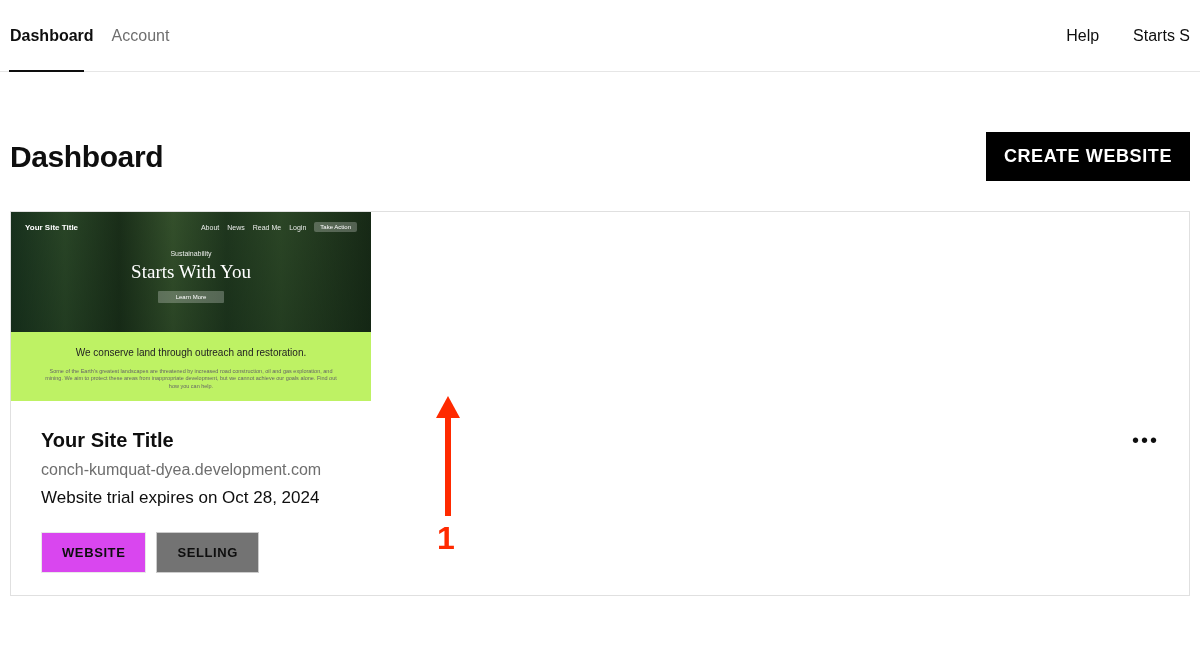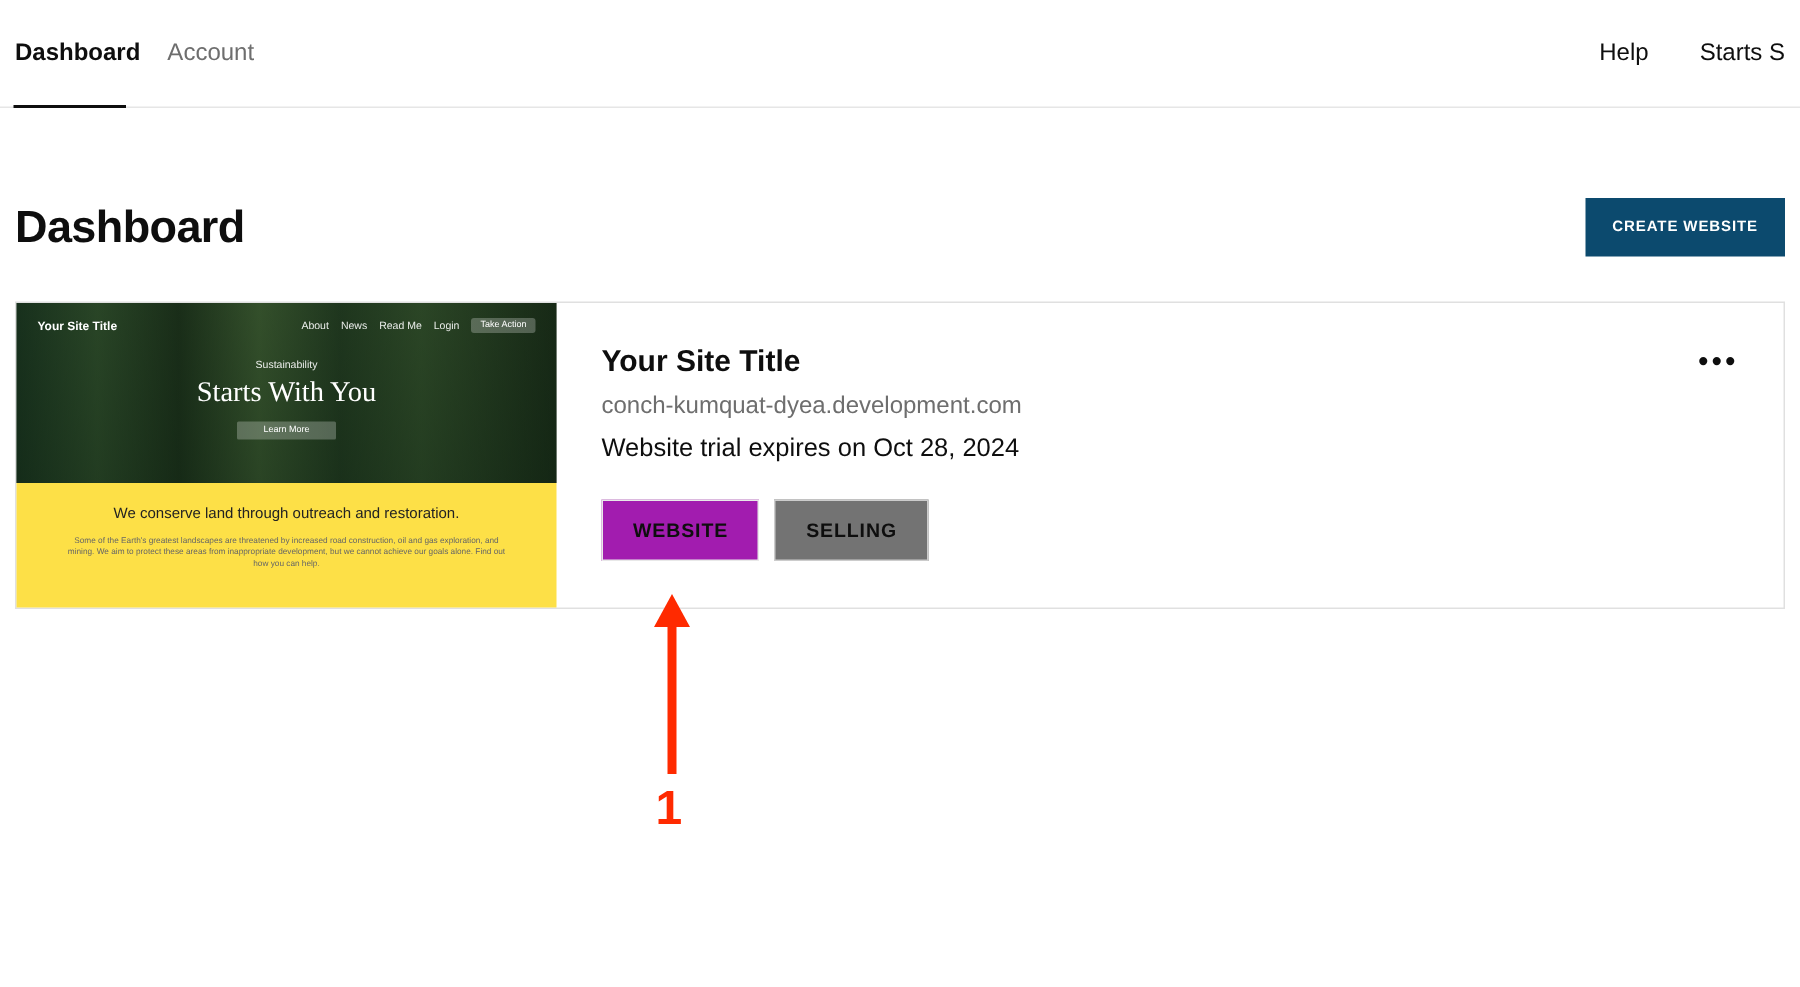--- a/index.html
+++ b/index.html
@@ -56,36 +56,37 @@
       align-items: center;
       padding: 60px 10px 30px 10px;
     }
     .main-header h1 {
       font-size: 30px;
       font-weight: 700;
       letter-spacing: -0.4px;
     }
     .create-btn {
       margin-left: auto;
-      background: #0c4a6e;
+      background: #000000;
       color: #fff;
       padding: 14px 18px;
-      font-size: 10px;
+      font-size: 18px;
       font-weight: 700;
       letter-spacing: 0.6px;
       border: none;
       cursor: pointer;
       text-align: center;
     }
     
     .site-card {
       margin: 0 10px;
       border: 1px solid #e0e0e0;
       display: flex;
       min-height: 205px;
+      flex-direction: column;
     }
     .thumb {
       width: 360px;
       flex-shrink: 0;
       display: flex;
       flex-direction: column;
     }
     .thumb-hero {
       flex: 0 0 120px;
       background: linear-gradient(0deg, rgba(10,30,15,0.5), rgba(10,30,15,0.35)),
@@ -116,21 +117,21 @@
     .thumb-hero .hero-btn {
       display: inline-block;
       margin-top: 8px;
       background: rgba(255,255,255,0.25);
       padding: 3px 18px;
       font-size: 6px;
       border-radius: 1px;
     }
     .thumb-body {
       flex: 1;
-      background: #fde047;
+      background: #bef264;
       text-align: center;
       padding: 14px 24px 10px 24px;
       color: #222;
     }
     .thumb-body .lead { font-size: 10px; font-weight: 400; line-height: 1.35; }
     .thumb-body .small { font-size: 5.5px; color: #666; margin-top: 8px; line-height: 1.4; padding: 0 8px; }
     .site-info {
       flex: 1;
       padding: 28px 30px 22px 30px;
       position: relative;
@@ -143,21 +144,21 @@
       border: 1px solid #ccc;
       background: #737373;
       padding: 12px 20px;
       font-size: 13px;
       font-weight: 600;
       letter-spacing: 0.6px;
       color: #0e0e0e;
       cursor: pointer;
     }
     .site-actions .btn.primary {
-      background: #a21caf;
+      background: #d946ef;
       border-color: #e8e8e8;
     }
     .more-icon {
       position: absolute;
       top: 28px;
       right: 30px;
       cursor: pointer;
       font-size: 20px;
       letter-spacing: 2px;
       color: #0e0e0e;

